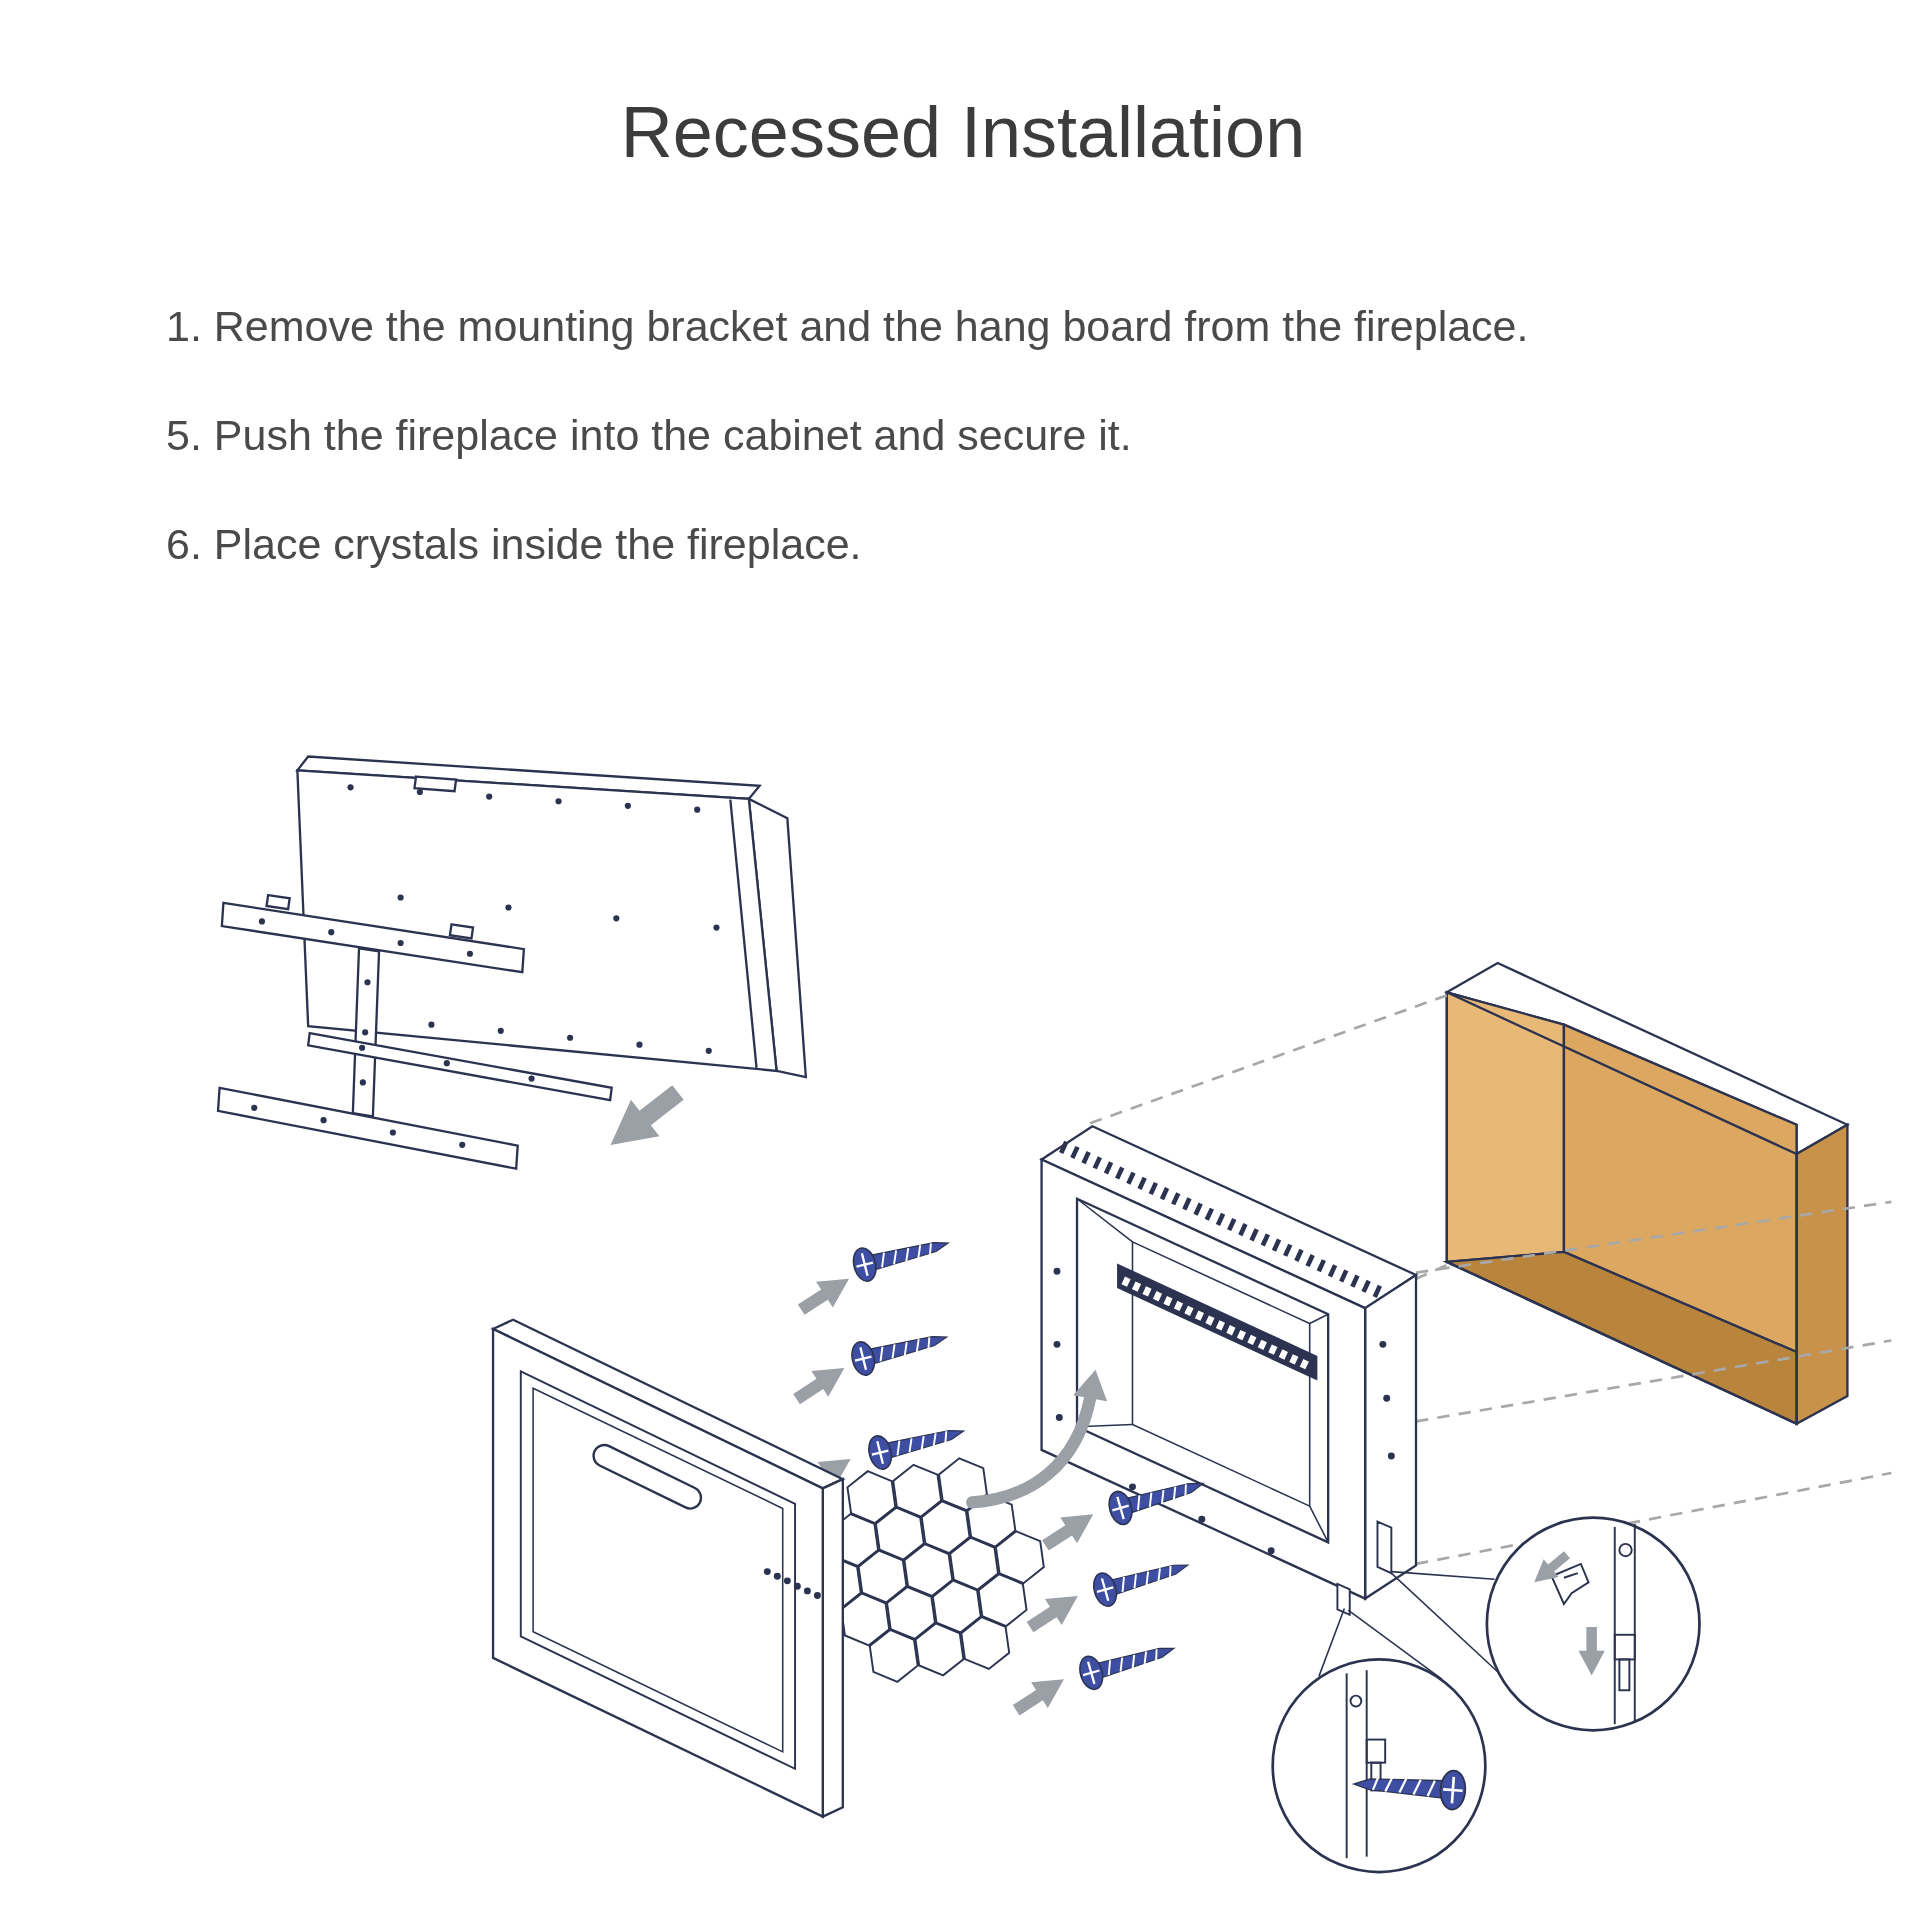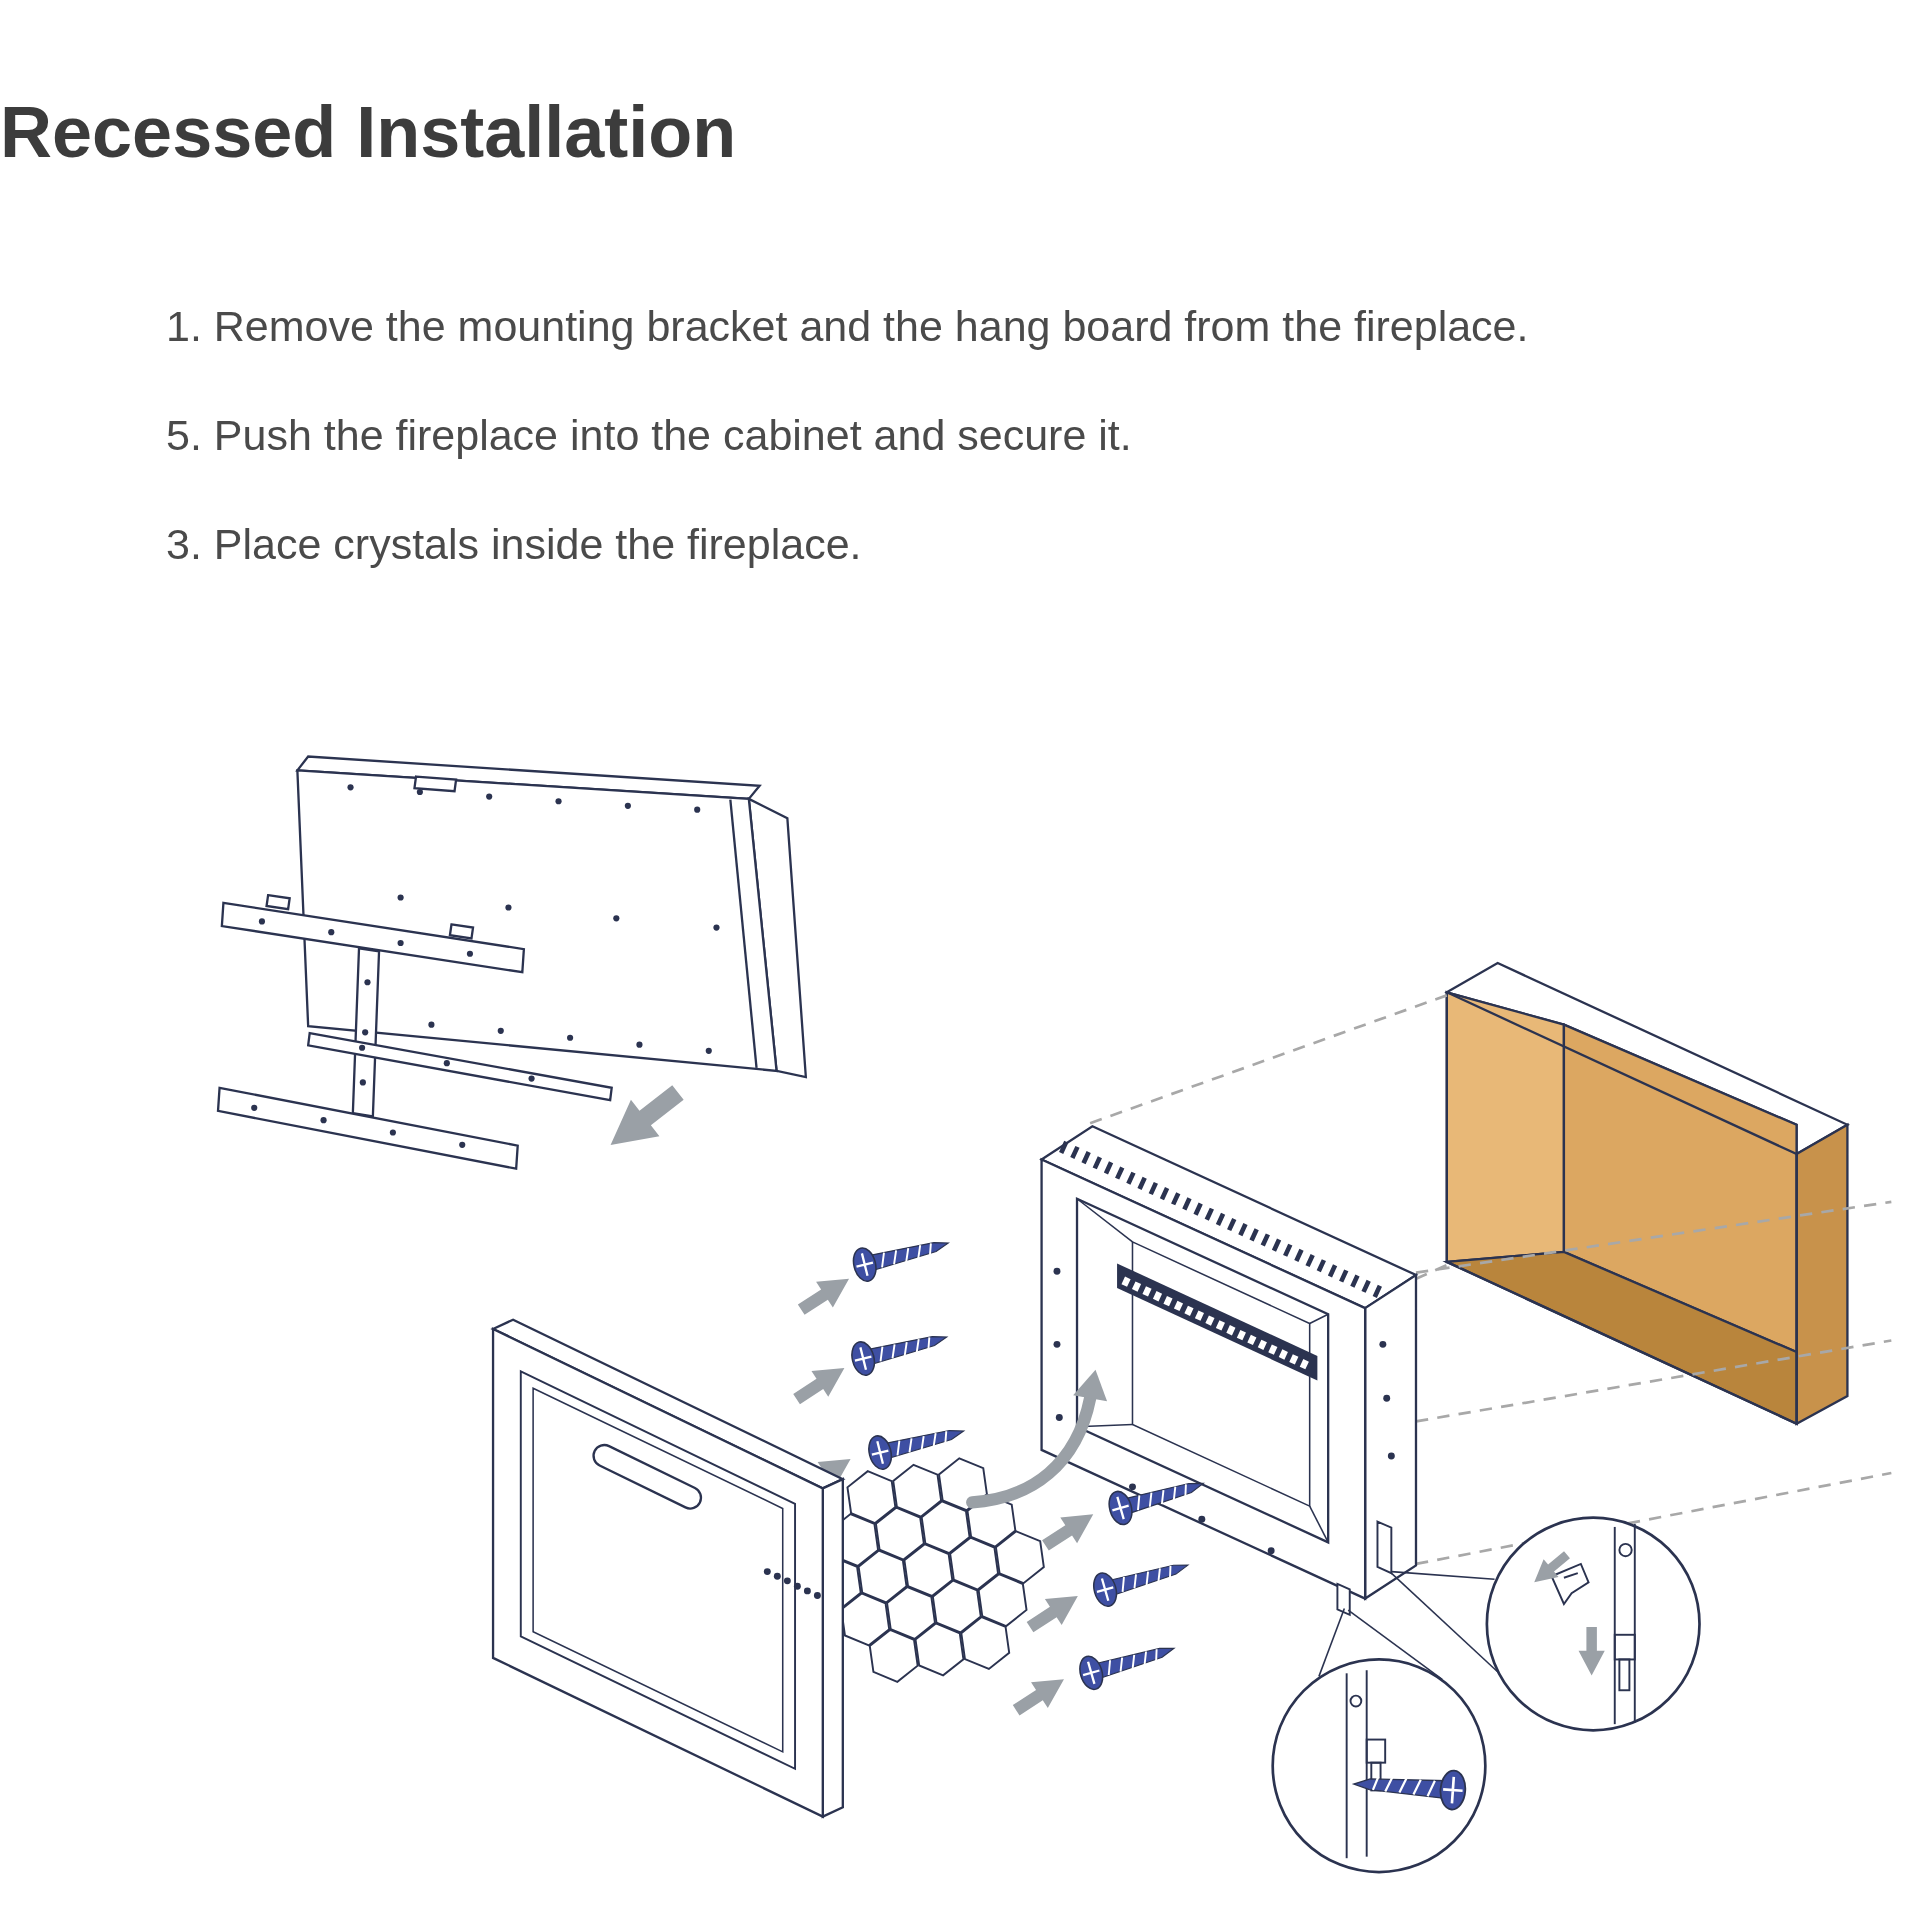--- a/index.html
+++ b/index.html
@@ -2,39 +2,39 @@
 <html style="font-size:12.3px"><head>
 <meta charset="utf-8">
 <style>
   html,body{margin:0;padding:0;}
   body{
     width:1926px;height:1926px;position:relative;background:#ffffff;
     font-family:"Liberation Sans", sans-serif;overflow:hidden;
   }
   .title{
     position:absolute;left:0;top:91px;width:100%;
-    font-size:72px;font-weight:700;color:#3c3c3c;margin:0;
+    text-align:center;font-size:72px;font-weight:400;color:#3c3c3c;margin:0;
   }
   .steps{
     position:absolute;left:166px;top:299px;width:1618px;
     font-size:43px;color:#4a4a4a;line-height:55px;
   }
   .step{margin-bottom:54px;}
   .diagram-wrap{position:absolute;left:0;top:0;width:1926px;height:1926px;}
   svg{display:block;}
 </style>
 </head>
 <body>
 
 <h1 class="title">Recessed Installation</h1>
 
 <div class="steps">
   <div class="step">1. Remove the mounting bracket and the hang board from the fireplace.</div>
   <div class="step">5. Push the fireplace into the cabinet and secure it.</div>
-  <div class="step">3. Place crystals inside the fireplace.</div>
+  <div class="step">6. Place crystals inside the fireplace.</div>
 </div>
 
 <div class="diagram-wrap">
 <svg viewBox="0 0 2500 2500" width="1926" height="1926" xmlns="http://www.w3.org/2000/svg">
   <defs>
     <g id="screw-shape">
       <polygon points="10,-8 96,-4 114,1 96,8 10,12" fill="#3e4fa3" stroke="#2b3350" stroke-width="1.5"></polygon>
       <path d="M30,-7 L23,11 M46,-6 L39,11 M62,-5 L55,12 M78,-5 L71,12 M92,-4 L87,11" stroke="#ffffff" stroke-width="2.5" fill="none"></path>
       <ellipse cx="2" cy="2" rx="14" ry="22" fill="#3e4fa3" stroke="#2b3350" stroke-width="2"></ellipse>
       <path d="M2,-13 L2,17 M-9,2 L13,2" stroke="#ffffff" stroke-width="3" fill="none"></path>

